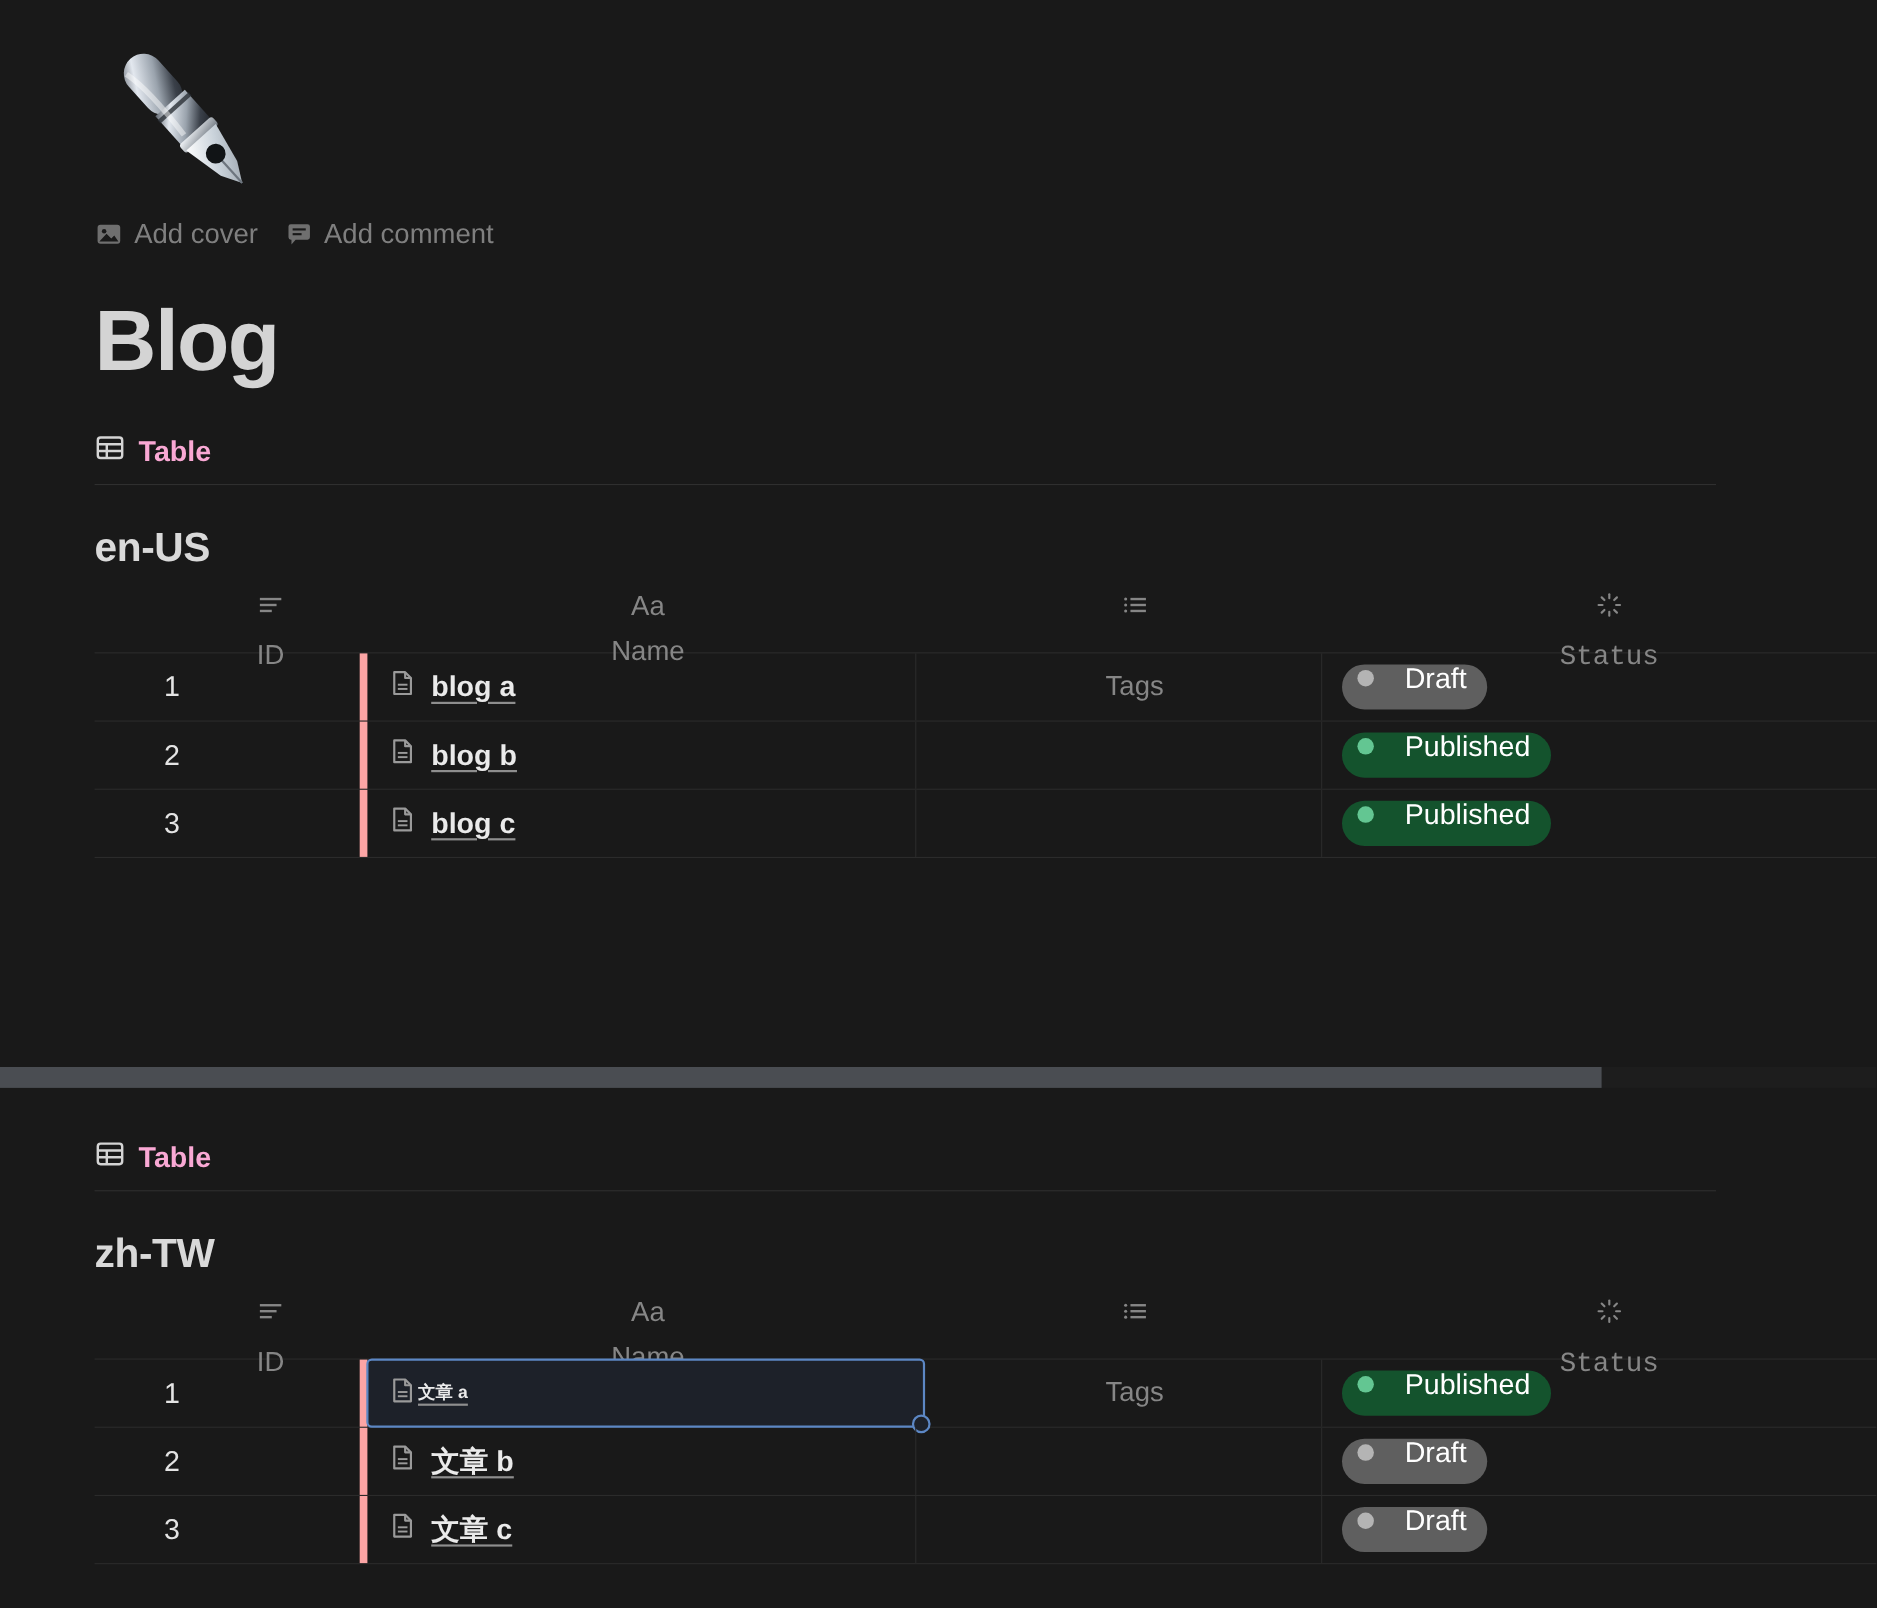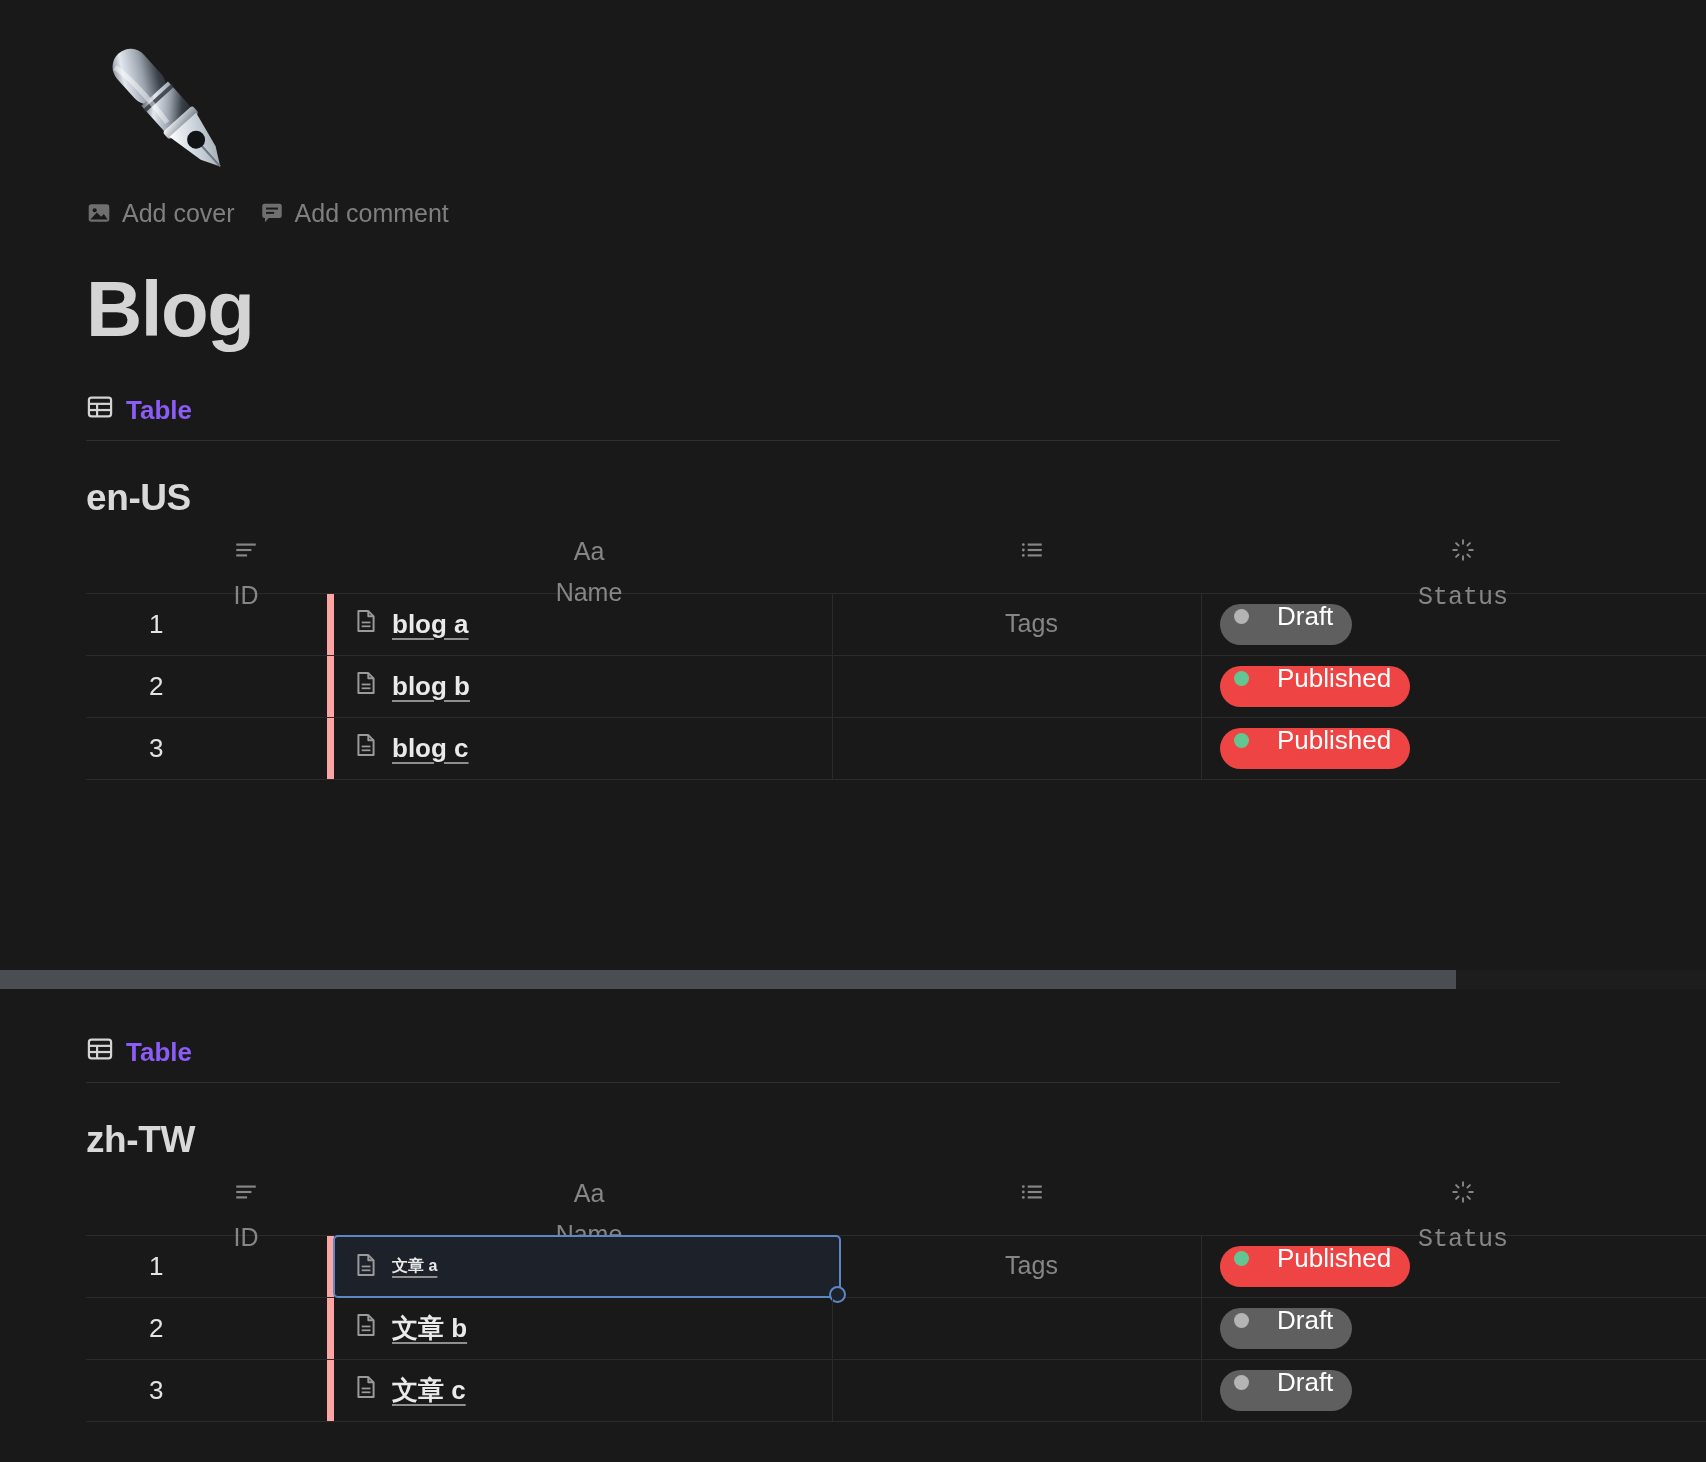--- a/index.html
+++ b/index.html
@@ -57,21 +57,21 @@
   .view-tabs {
     display: flex;
     align-items: center;
     margin-top: 42px;
     height: 40px;
   }
   .view-tab {
     display: flex;
     align-items: center;
     gap: 12px;
-    color: #8b5cf6;
+    color: #f9a8d4;
     font-size: 26px;
     font-weight: 600;
     cursor: pointer;
     user-select: none;
   }
   .view-divider {
     height: 1px;
     background: #2f2f2f;
     margin-top: 10px;
     margin-right: 146px;
@@ -160,41 +160,40 @@
     width: 13px; height: 13px;
     border-radius: 50%;
     background: #1d2129;
     border: 2px solid #5c87c4;
   }
   .sel-inner {
     position: relative;
     z-index: 2;
     display: flex;
     align-items: center;
-    gap: 12px;
     height: 61px;
     padding-left: 18px;
   }
 
   
   .badge {
     display: inline-flex;
     align-items: center;
     gap: 28px;
     height: 41px;
     padding: 0 19px 16px 14px;
     border-radius: 21px;
     font-size: 26px;
     color: #ffffff;
     white-space: nowrap;
   }
   .badge .dot { width: 15px; height: 15px; border-radius: 50%; }
   .badge-draft     { background: #5f5f5f; }
   .badge-draft .dot{ background: #b4b4b4; }
-  .badge-published { background: #ef4444; }
+  .badge-published { background: #14532d; }
   .badge-published .dot { background: #63c692; }
 
   .new-row {
     display: flex;
     align-items: center;
     gap: 14px;
     height: 60px;
     padding-left: 16px;
     color: #6e6e6e;
     font-size: 26px;

